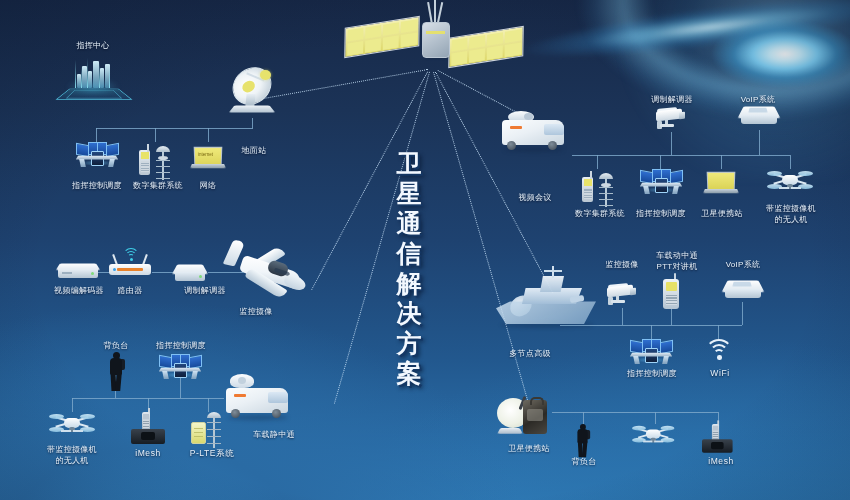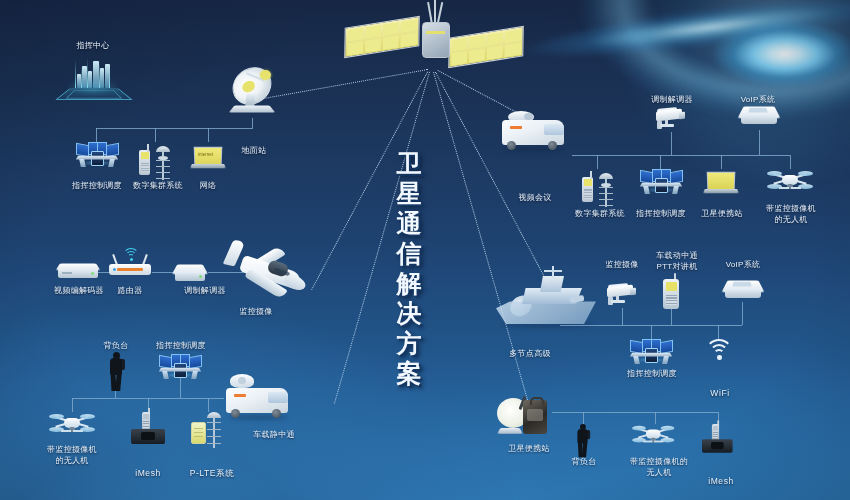--- a/index.html
+++ b/index.html
@@ -46,21 +46,21 @@
     filter:blur(4px);
   }
 
   
   .node{position:absolute;}
   .lbl{
     position:absolute;color:#e8f2fb;font-size:8px;line-height:11px;
     text-align:center;white-space:pre-line;letter-spacing:.3px;
     text-shadow:0 1px 2px rgba(0,10,30,.75);
   }
-  .lbl.en{font-size:8.5px;letter-spacing:.6px;margin-top:20px;}
+  .lbl.en{font-size:8.5px;letter-spacing:.6px;}
 
   
   .ln{position:absolute;background:#7fa9cc;opacity:.82;}
   .lnh{height:1px;}
   .lnv{width:1px;}
 
   
   
   .console{position:relative;width:42px;height:26px;}
   .console .cs{position:absolute;background:linear-gradient(#2f6fd0,#174a9c);border:.5px solid #7fc0f5;}
@@ -812,22 +812,20 @@
       <div class="rot r1"></div>
         <div class="rot r2"></div>
         <div class="rot r3"></div>
         <div class="rot r4"></div>
       <div class="bd"></div>
         <div class="cm"></div>
         <div class="sk l"></div>
         <div class="sk r"></div>
     </div>
   </div>
-  <div class="lbl" style="left:620px;top:456px;width:78px;">带监控摄像机的
-无人机</div>
 
   <div class="node" style="left:702px;top:424px;">
     <div class="imesh" style="transform:scale(.9);transform-origin:top left;">
         <div class="ant"></div>
         <div class="ph">
           <div class="s"></div>
           <div class="k"></div>
         </div>
         <div class="dk">
           <div class="sp"></div>

